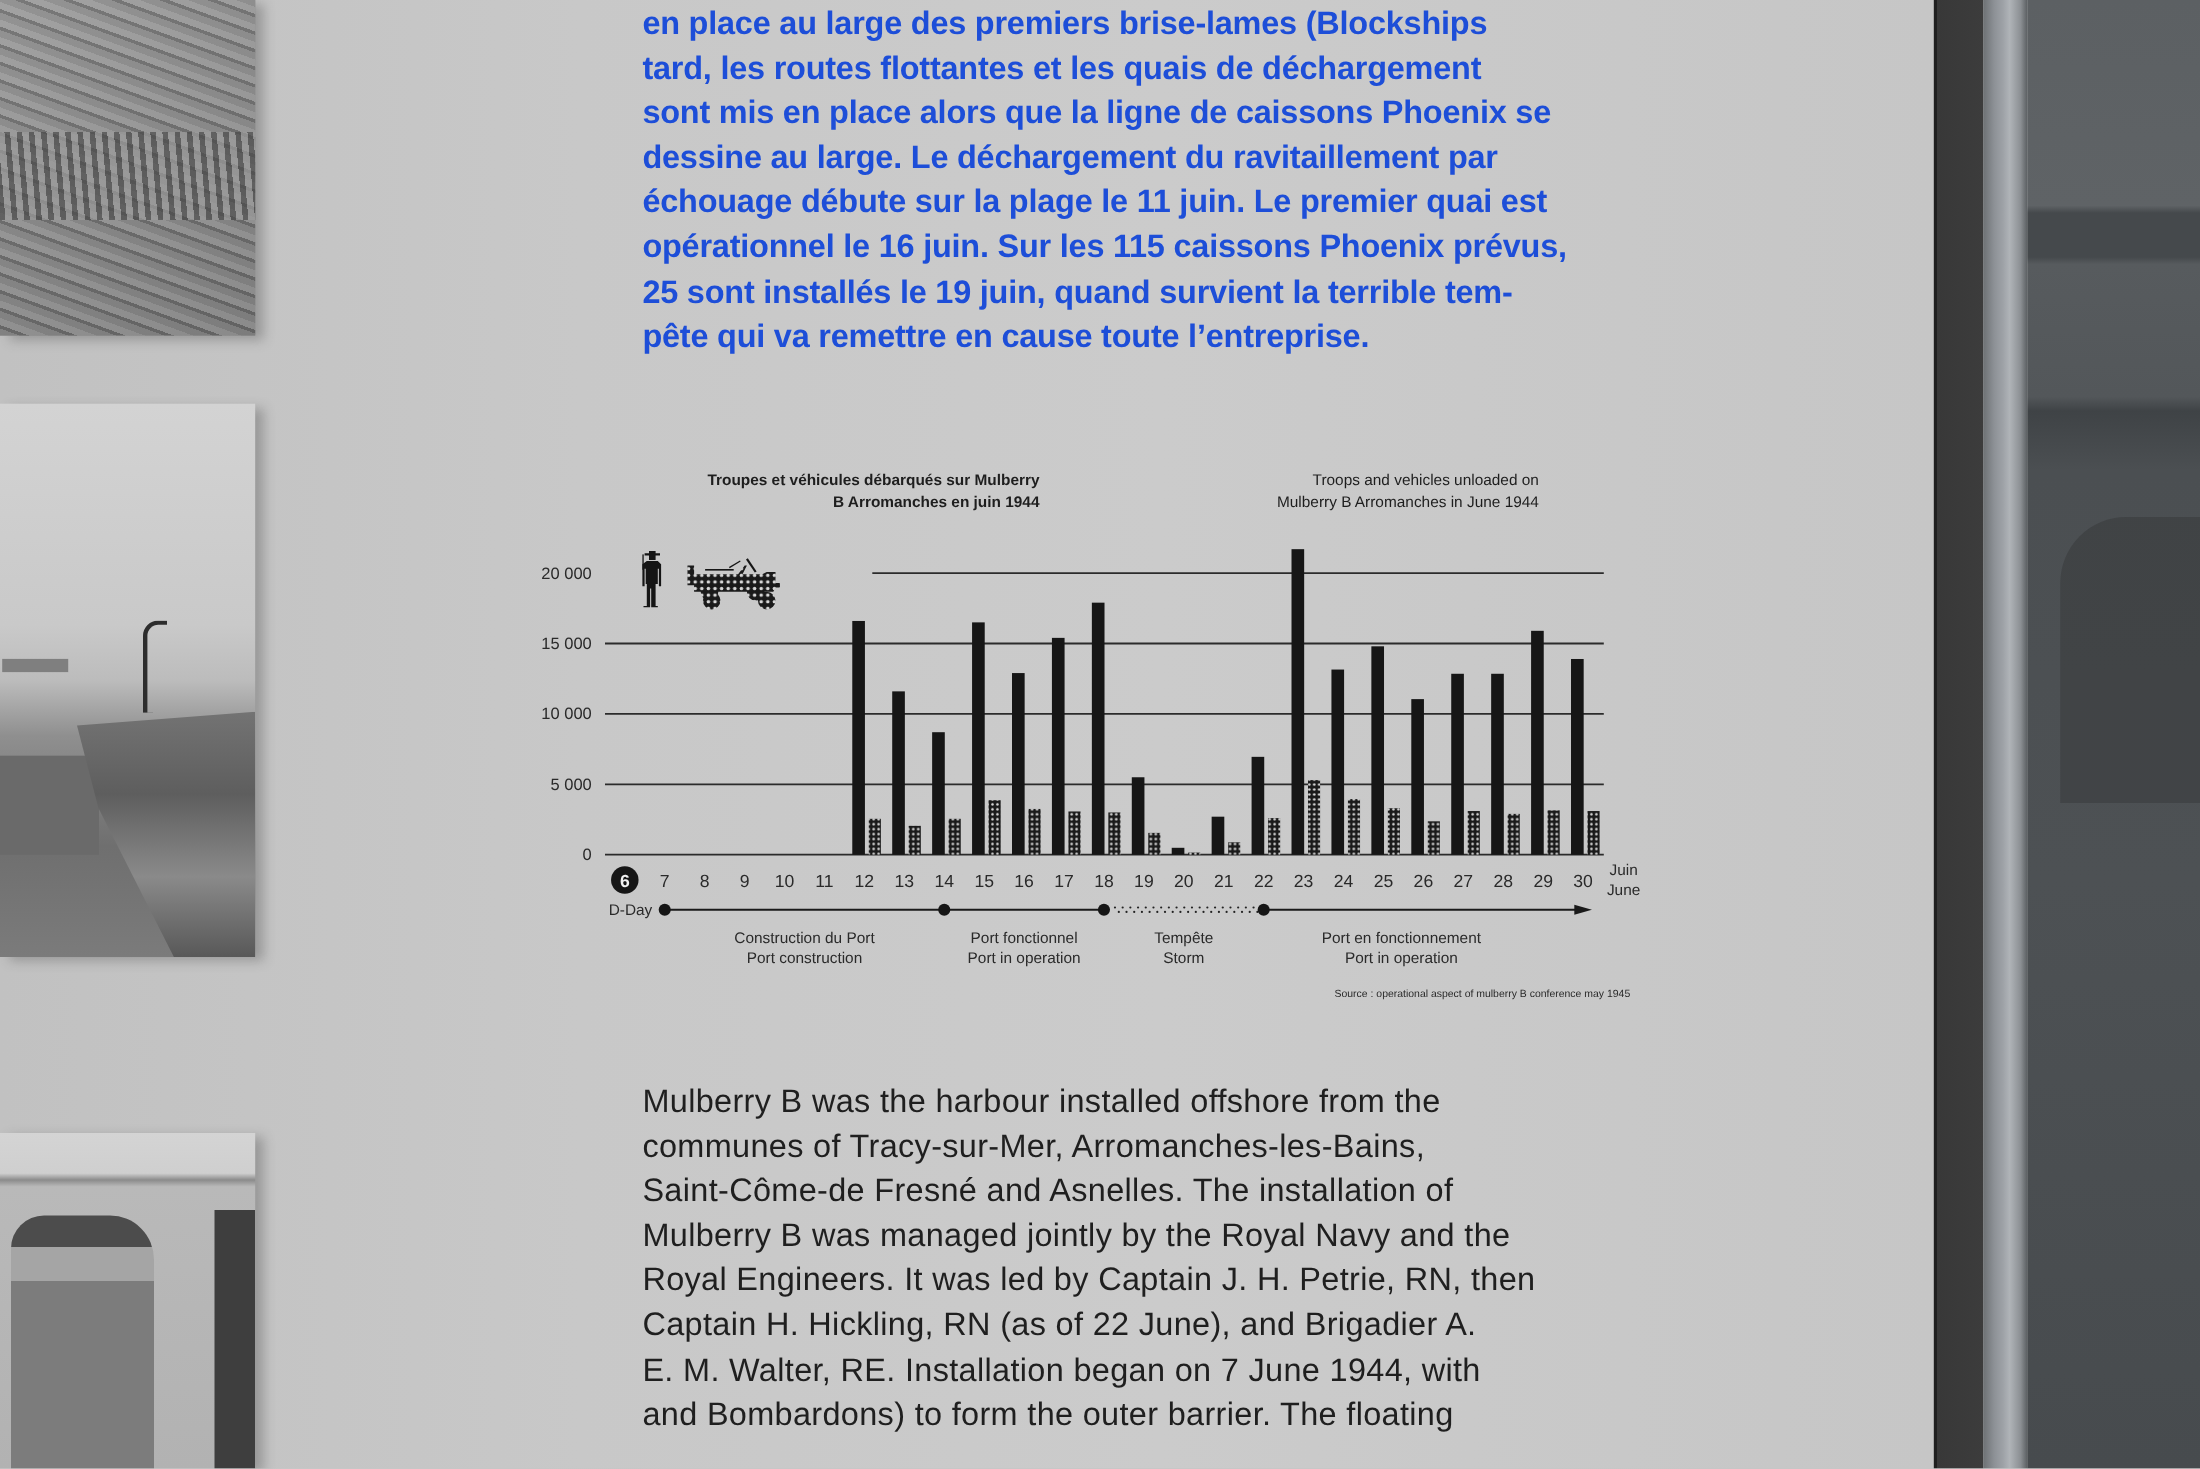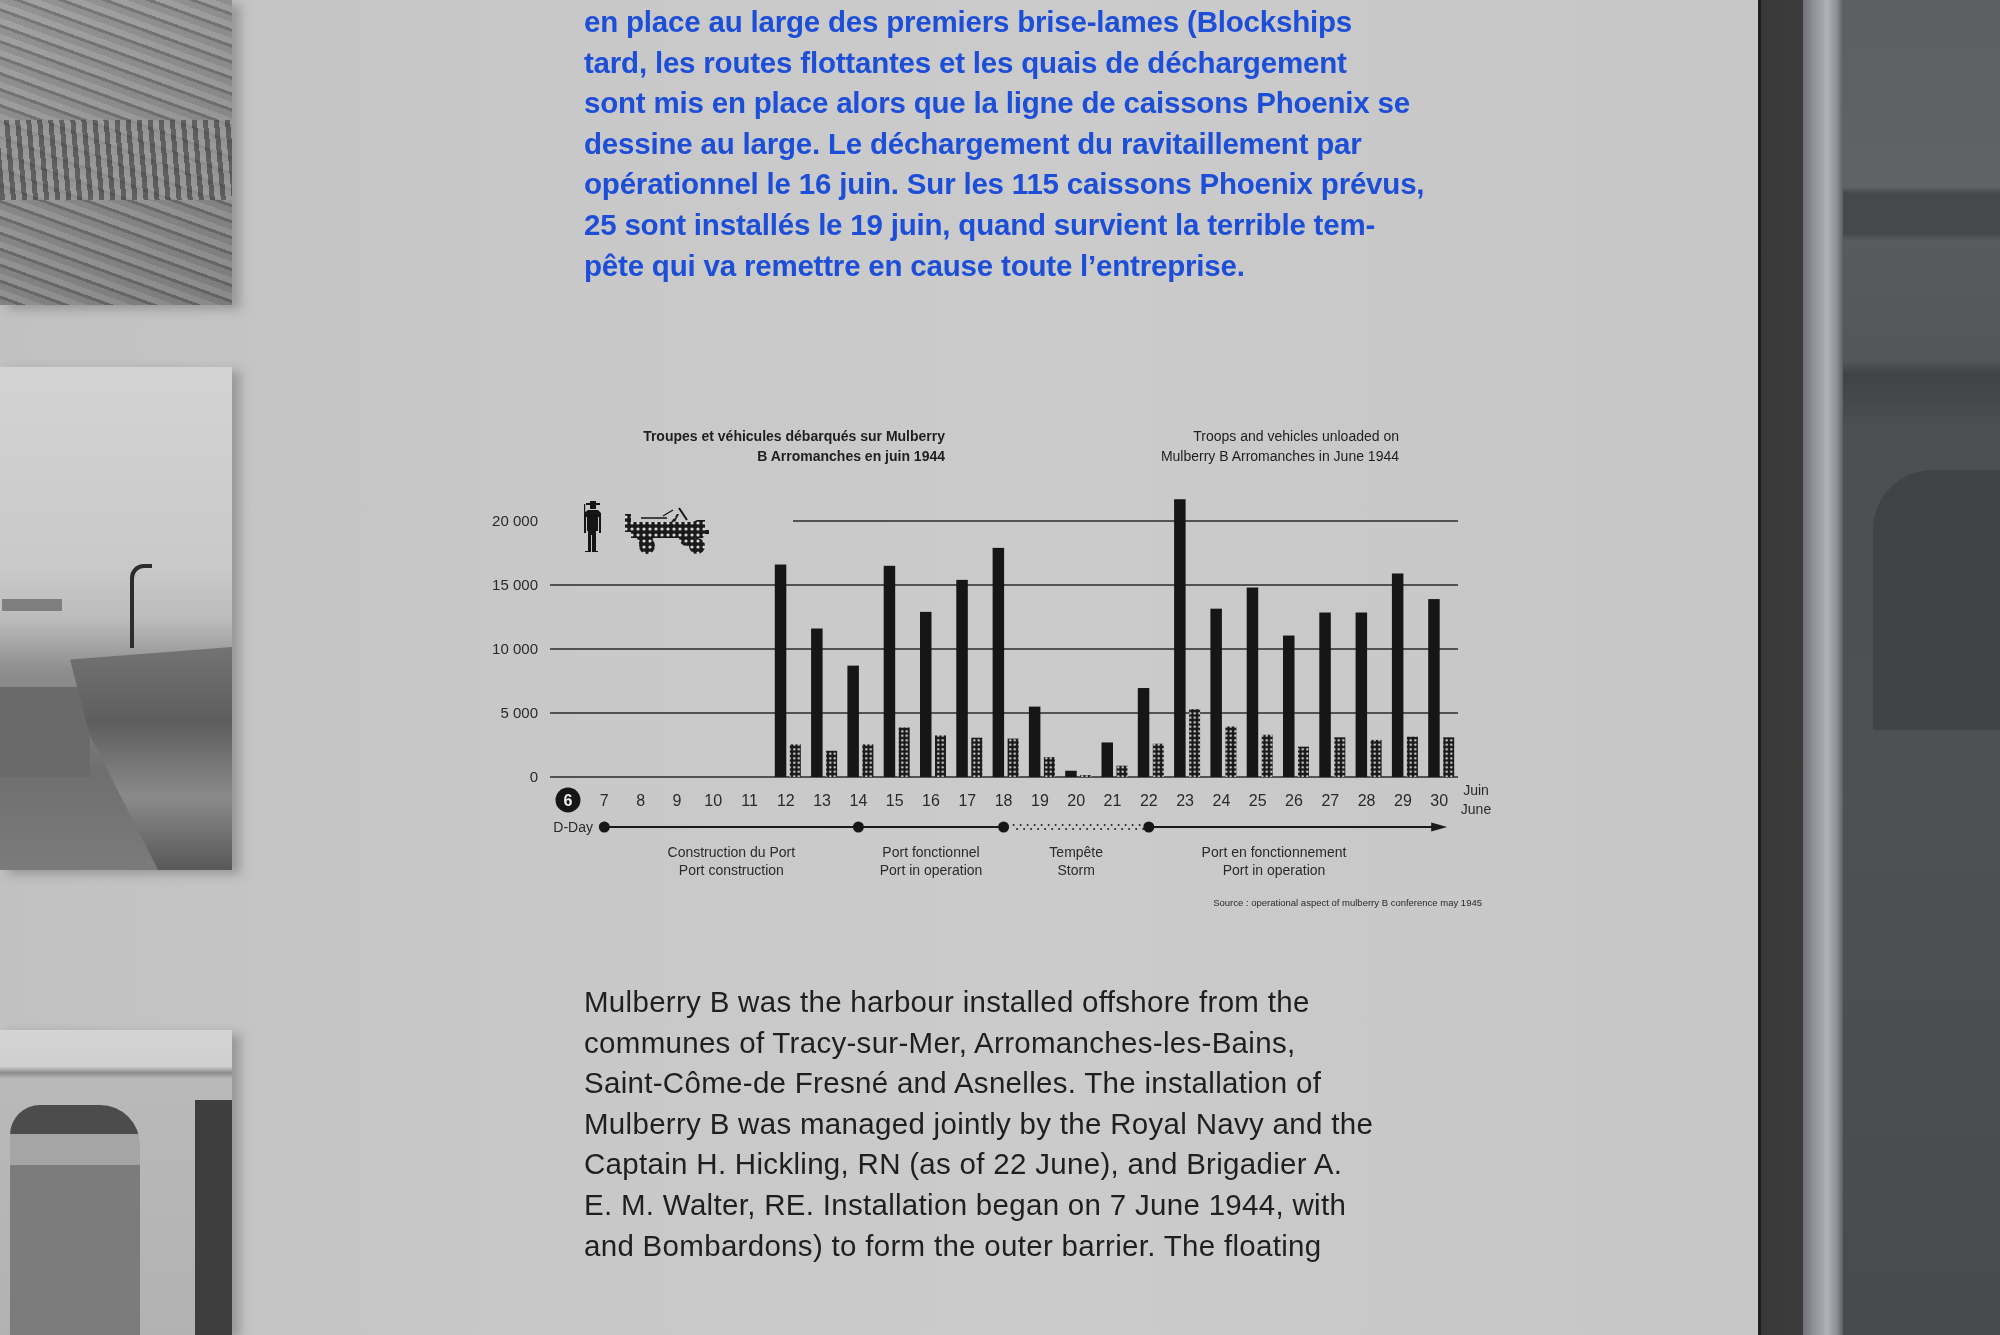--- a/index.html
+++ b/index.html
@@ -63,20 +63,21 @@
 <div class="frame-light"></div>
 <div class="glass">
     <div class="reflect"></div>
   </div>
 
 <div class="para para-fr">
   <span>en place au large des premiers brise-lames (Blockships</span>
   <span>tard, les routes flottantes et les quais de déchargement</span>
   <span>sont mis en place alors que la ligne de caissons Phoenix se</span>
   <span>dessine au large. Le déchargement du ravitaillement par</span>
+  <span>échouage débute sur la plage le 11 juin. Le premier quai est</span>
   <span>opérationnel le 16 juin. Sur les 115 caissons Phoenix prévus,</span>
   <span>25 sont installés le 19 juin, quand survient la terrible tem-</span>
   <span>pête qui va remettre en cause toute l’entreprise.</span>
 </div>
 
 <div class="legend-fr">
   <div>Troupes et véhicules débarqués sur Mulberry</div>
   <div>B Arromanches en juin 1944</div>
 </div>
 <div class="legend-en">
@@ -251,16 +252,17 @@
   <text id="xunit1" class="small-label" x="1476" y="795" text-anchor="middle">Juin</text>
   <text id="xunit2" class="small-label" x="1476" y="814" text-anchor="middle">June</text>
   <text class="source" x="1482" y="906" text-anchor="end">Source : operational aspect of mulberry B conference may 1945</text>
 </svg>
 
 <div class="para para-en">
   <span>Mulberry B was the harbour installed offshore from the</span>
   <span>communes of Tracy-sur-Mer, Arromanches-les-Bains,</span>
   <span>Saint-Côme-de Fresné and Asnelles. The installation of</span>
   <span>Mulberry B was managed jointly by the Royal Navy and the</span>
+  <span>Royal Engineers. It was led by Captain J. H. Petrie, RN, then</span>
   <span>Captain H. Hickling, RN (as of 22 June), and Brigadier A.</span>
   <span>E. M. Walter, RE. Installation began on 7 June 1944, with</span>
   <span>and Bombardons) to form the outer barrier. The floating</span>
 </div>
 
 </body></html>

